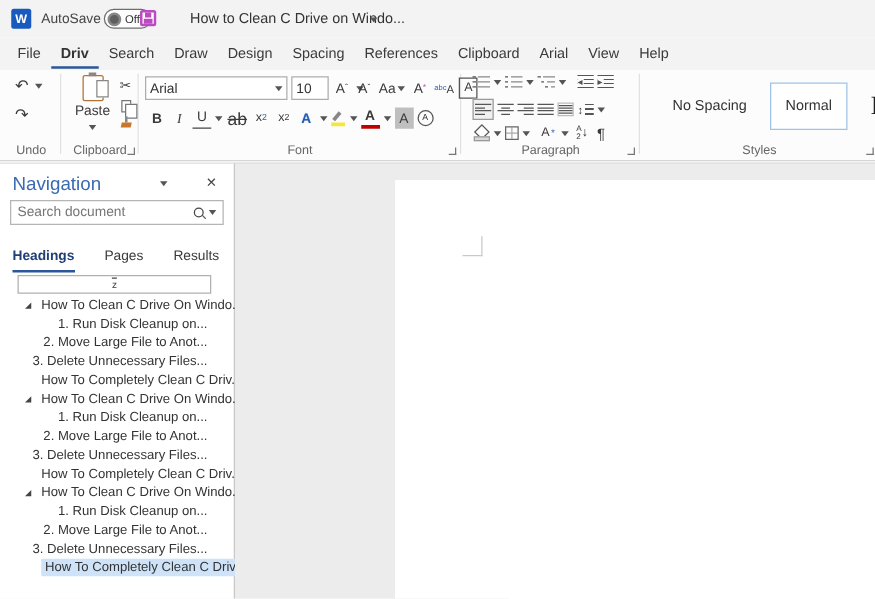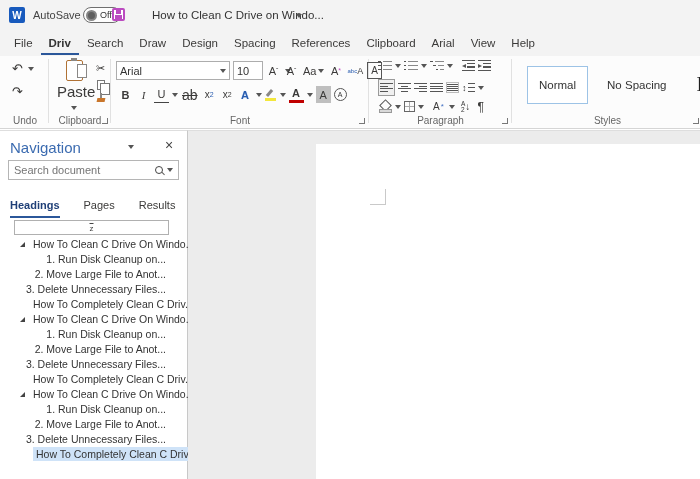--- a/index.html
+++ b/index.html
@@ -41,21 +41,21 @@
 
   
   .g-undo .rrow { margin:4px 0 0 6px; }
   .undo-glyph { font-size:13px; color:#3b3a39; }
 
   
   .clipboard-big { position:absolute; left:6px; top:4px; width:34px; text-align:center; }
   .clip-icon { width:17px; height:21px; border:1.5px solid #b07235; border-radius:2px; background:#fff; position:relative; margin:0 auto; }
   .clip-icon:before { content:""; position:absolute; top:-3px; left:4px; width:6px; height:3px; background:#8a8886; }
   .clip-page { position:absolute; right:-5px; top:3px; width:10px; height:14px; background:#fff; border:1px solid #8a8886; }
-  .paste-label { font-size:15px; color:#3b3a39; margin-top:2px; }
+  .paste-label { font-size:11px; color:#3b3a39; margin-top:2px; }
   .clip-col { position:absolute; left:42px; top:4px; display:flex; flex-direction:column; gap:3px; align-items:center; }
   .ic-copy { width:8px; height:10px; border:1px solid #777; background:#fff; position:relative; }
   .ic-copy:after { content:""; position:absolute; left:2px; top:2px; width:8px; height:10px; border:1px solid #777; background:#fff; }
   .ic-painter { width:12px; height:11px; position:relative; }
   .ic-painter:before { content:""; position:absolute; left:5px; top:0; width:2px; height:5px; background:#8a8886; }
   .ic-painter:after { content:""; position:absolute; left:2px; top:5px; width:8px; height:4px; background:#c9762b; transform:skewX(-12deg); }
 
   
   .g-font .row1 { position:absolute; left:2px; top:5px; }
   .g-font .row2 { position:absolute; left:4px; top:30px; }
@@ -337,22 +337,22 @@
           <span style="font-size:10px">↓</span>
         </span>
       <span class="rbtn pilcrow">¶</span>
     </div>
     <div class="group-label">Paragraph</div>
     <div class="launcher"></div>
   </div>
 
   <div class="rgroup g-styles" style="left:515px;width:185px">
     <div class="styles-row" id="styles-row">
+        <div class="style-item">No Spacing</div>
         <div class="style-item selected">Normal</div>
-        <div class="style-item">No Spacing</div>
         <div class="style-item style-he">He</div>
       </div>
     <div class="group-label">Styles</div>
     <div class="launcher"></div>
   </div>
 </div>
 
 <div class="navpane">
   <div class="nav-title">Navigation</div>
   <span class="nav-chevron caret"></span>

